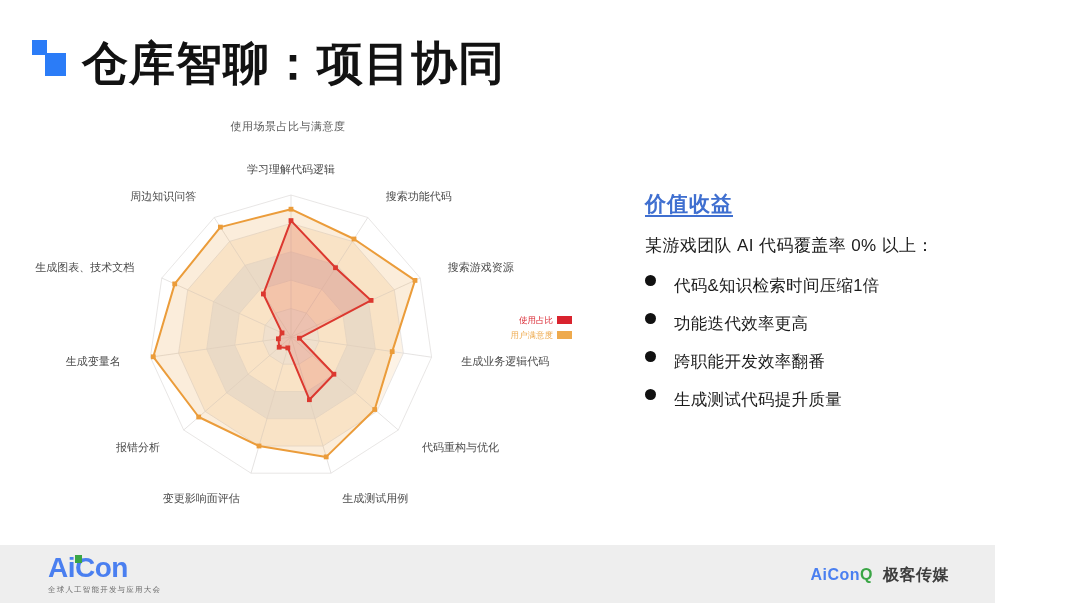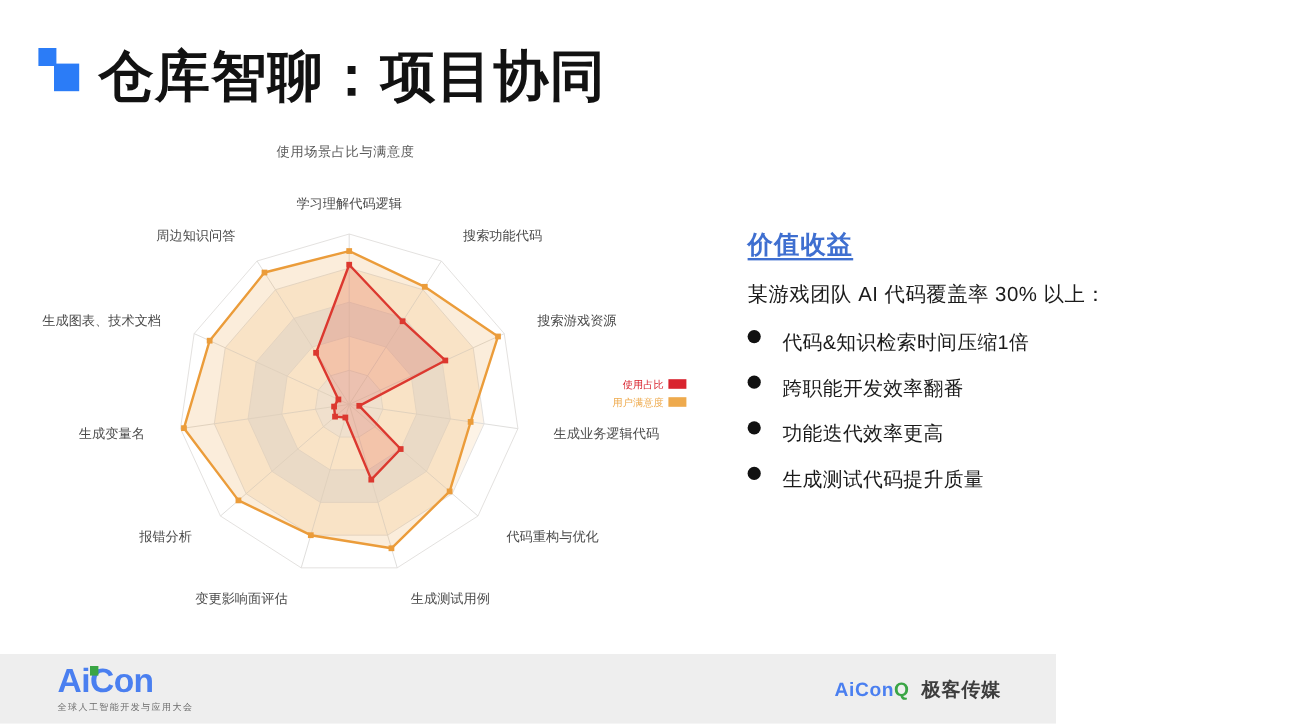--- a/index.html
+++ b/index.html
@@ -70,21 +70,21 @@
     font-family: "Liberation Sans", "DejaVu Sans", sans-serif;
   }
   .legend-text {
     font-size: 8.5px;
     font-family: "Liberation Sans", "DejaVu Sans", sans-serif;
   }
 
   
   .value-panel {
     position: absolute;
-    left: 623px; top: 190px;
+    left: 645px; top: 190px;
     width: 400px;
   }
   .value-heading {
     font-size: 21px;
     font-weight: 700;
     color: #3f6fd0;
     text-decoration: underline;
     text-underline-offset: 4px;
     letter-spacing: 1px;
     margin: 0 0 16px 0;
@@ -114,21 +114,21 @@
     border-radius: 50%;
     background: #111111;
     margin-right: 18px;
     flex: 0 0 auto;
   }
 
   
   .slide-footer {
     position: absolute;
     left: 0; top: 545px;
-    width: 880px; height: 58px;
+    width: 995px; height: 58px;
     background: #eeeeee;
   }
   .footer-logo {
     position: absolute;
     left: 48px; top: 9px;
     width: 190px;
   }
   .aicon-word {
     font-size: 28px;
     font-weight: 700;
@@ -231,33 +231,33 @@
         <text x="545" y="218" text-anchor="end" class="legend-text" fill="#d9232e">使用占比</text>
         <rect x="549" y="211" width="15" height="8" fill="#d9232e"></rect>
         <text x="545" y="233" text-anchor="end" class="legend-text" fill="#eeaa4d">用户满意度</text>
         <rect x="549" y="226" width="15" height="8" fill="#eeaa4d"></rect>
       </g>
     </svg>
 </div>
 
 <div class="value-panel">
   <div class="value-heading">价值收益</div>
-  <div class="value-lead">某游戏团队 AI 代码覆盖率 30% 以上：</div>
+  <div class="value-lead">某游戏团队 AI 代码覆盖率 0% 以上：</div>
   <ul class="bullet-list" id="bullet-list">
       <li class="bullet-item">
         <span class="bullet-dot"></span>
         <span>代码&amp;知识检索时间压缩1倍</span>
       </li>
       <li class="bullet-item">
         <span class="bullet-dot"></span>
+        <span>功能迭代效率更高</span>
+      </li>
+      <li class="bullet-item">
+        <span class="bullet-dot"></span>
         <span>跨职能开发效率翻番</span>
-      </li>
-      <li class="bullet-item">
-        <span class="bullet-dot"></span>
-        <span>功能迭代效率更高</span>
       </li>
       <li class="bullet-item">
         <span class="bullet-dot"></span>
         <span>生成测试代码提升质量</span>
       </li>
     </ul>
 </div>
 
 <div class="slide-footer">
   <div class="footer-logo">

